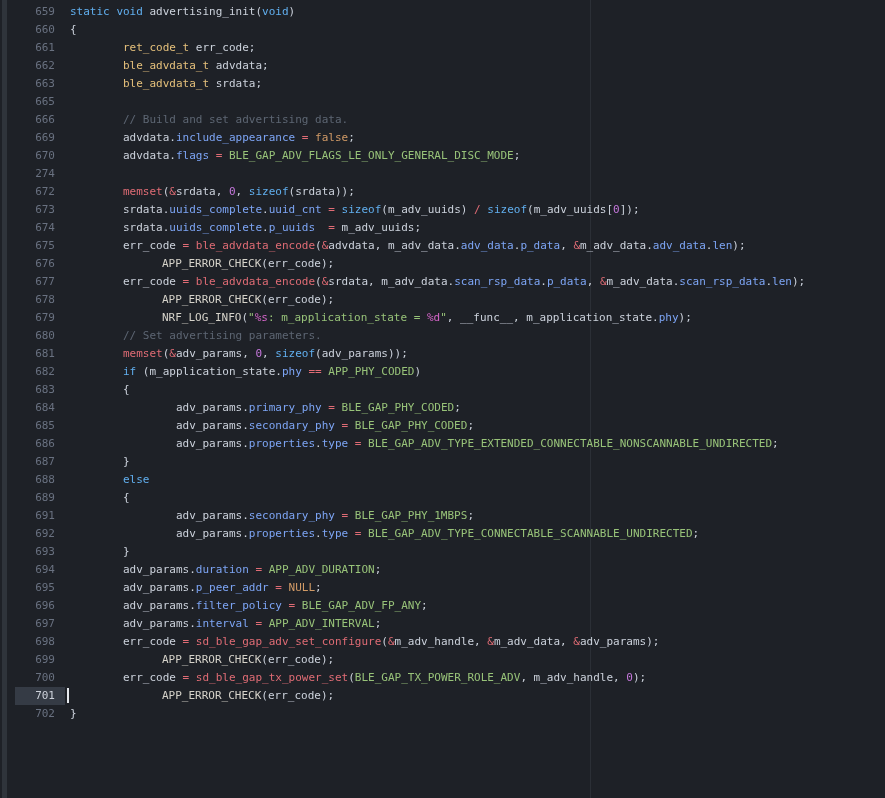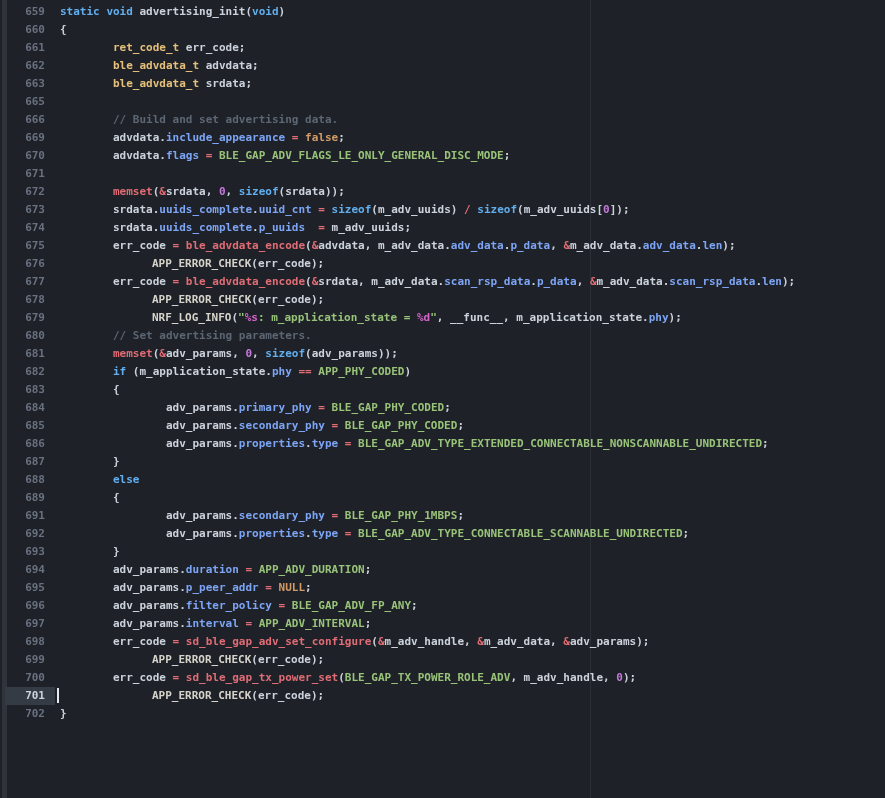--- a/index.html
+++ b/index.html
@@ -27,21 +27,21 @@
   }
   #ruler {
     position: absolute;
     top: 0; bottom: 0;
     left: calc(60px + 80ch);
     width: 1px;
     background: var(--ruler, #2b2f36);
   }
   #code-rows {
     position: absolute;
-    top: 3px; left: 0; right: 0; font-weight: bold;
+    top: 3px; left: 10px; right: 0;
   }
   .row {
     position: relative;
     display: flex;
     height: 18px;
     white-space: pre;
   }
   .gut {
     flex: 0 0 50px;
     margin-left: 5px;
@@ -89,21 +89,21 @@
   <div id="code-rows">
       <div class="row"><span class="gut">659</span><span class="code"><span class="tok-k">static</span><span class="tok-d"> </span><span class="tok-k">void</span><span class="tok-d"> advertising_init(</span><span class="tok-k">void</span><span class="tok-d">)</span></span></div>
       <div class="row"><span class="gut">660</span><span class="code"><span class="tok-d">{</span></span></div>
       <div class="row"><span class="gut">661</span><span class="code"><span class="tok-d">        </span><span class="tok-t">ret_code_t</span><span class="tok-d"> err_code;</span></span></div>
       <div class="row"><span class="gut">662</span><span class="code"><span class="tok-d">        </span><span class="tok-t">ble_advdata_t</span><span class="tok-d"> advdata;</span></span></div>
       <div class="row"><span class="gut">663</span><span class="code"><span class="tok-d">        </span><span class="tok-t">ble_advdata_t</span><span class="tok-d"> srdata;</span></span></div>
       <div class="row"><span class="gut">665</span><span class="code"></span></div>
       <div class="row"><span class="gut">666</span><span class="code"><span class="tok-d">        </span><span class="tok-g">// Build and set advertising data.</span></span></div>
       <div class="row"><span class="gut">669</span><span class="code"><span class="tok-d">        advdata.</span><span class="tok-p">include_appearance</span><span class="tok-d"> </span><span class="tok-o">=</span><span class="tok-d"> </span><span class="tok-l">false</span><span class="tok-d">;</span></span></div>
       <div class="row"><span class="gut">670</span><span class="code"><span class="tok-d">        advdata.</span><span class="tok-p">flags</span><span class="tok-d"> </span><span class="tok-o">=</span><span class="tok-d"> </span><span class="tok-c">BLE_GAP_ADV_FLAGS_LE_ONLY_GENERAL_DISC_MODE</span><span class="tok-d">;</span></span></div>
-      <div class="row"><span class="gut">671</span><span class="code"></span></div>
+      <div class="row"><span class="gut">274</span><span class="code"></span></div>
       <div class="row"><span class="gut">672</span><span class="code"><span class="tok-d">        </span><span class="tok-f">memset</span><span class="tok-d">(</span><span class="tok-o">&amp;</span><span class="tok-d">srdata, </span><span class="tok-n">0</span><span class="tok-d">, </span><span class="tok-k">sizeof</span><span class="tok-d">(srdata));</span></span></div>
       <div class="row"><span class="gut">673</span><span class="code"><span class="tok-d">        srdata.</span><span class="tok-p">uuids_complete</span><span class="tok-d">.</span><span class="tok-p">uuid_cnt</span><span class="tok-d"> </span><span class="tok-o">=</span><span class="tok-d"> </span><span class="tok-k">sizeof</span><span class="tok-d">(m_adv_uuids) </span><span class="tok-o">/</span><span class="tok-d"> </span><span class="tok-k">sizeof</span><span class="tok-d">(m_adv_uuids[</span><span class="tok-n">0</span><span class="tok-d">]);</span></span></div>
       <div class="row"><span class="gut">674</span><span class="code"><span class="tok-d">        srdata.</span><span class="tok-p">uuids_complete</span><span class="tok-d">.</span><span class="tok-p">p_uuids</span><span class="tok-d">  </span><span class="tok-o">=</span><span class="tok-d"> m_adv_uuids;</span></span></div>
       <div class="row"><span class="gut">675</span><span class="code"><span class="tok-d">        err_code </span><span class="tok-o">=</span><span class="tok-d"> </span><span class="tok-f">ble_advdata_encode</span><span class="tok-d">(</span><span class="tok-o">&amp;</span><span class="tok-d">advdata, m_adv_data.</span><span class="tok-p">adv_data</span><span class="tok-d">.</span><span class="tok-p">p_data</span><span class="tok-d">, </span><span class="tok-o">&amp;</span><span class="tok-d">m_adv_data.</span><span class="tok-p">adv_data</span><span class="tok-d">.</span><span class="tok-p">len</span><span class="tok-d">);</span></span></div>
       <div class="row"><span class="gut">676</span><span class="code"><span class="tok-d">        </span><span class="tok-w">APP_ERROR_CHECK</span><span class="tok-d">(err_code);</span></span></div>
       <div class="row"><span class="gut">677</span><span class="code"><span class="tok-d">        err_code </span><span class="tok-o">=</span><span class="tok-d"> </span><span class="tok-f">ble_advdata_encode</span><span class="tok-d">(</span><span class="tok-o">&amp;</span><span class="tok-d">srdata, m_adv_data.</span><span class="tok-p">scan_rsp_data</span><span class="tok-d">.</span><span class="tok-p">p_data</span><span class="tok-d">, </span><span class="tok-o">&amp;</span><span class="tok-d">m_adv_data.</span><span class="tok-p">scan_rsp_data</span><span class="tok-d">.</span><span class="tok-p">len</span><span class="tok-d">);</span></span></div>
       <div class="row"><span class="gut">678</span><span class="code"><span class="tok-d">        </span><span class="tok-w">APP_ERROR_CHECK</span><span class="tok-d">(err_code);</span></span></div>
       <div class="row"><span class="gut">679</span><span class="code"><span class="tok-d">        </span><span class="tok-w">NRF_LOG_INFO</span><span class="tok-d">(</span><span class="tok-s">"</span><span class="tok-m">%s</span><span class="tok-s">: m_application_state = </span><span class="tok-m">%d</span><span class="tok-s">"</span><span class="tok-d">, __func__, m_application_state.</span><span class="tok-p">phy</span><span class="tok-d">);</span></span></div>
       <div class="row"><span class="gut">680</span><span class="code"><span class="tok-d">        </span><span class="tok-g">// Set advertising parameters.</span></span></div>
       <div class="row"><span class="gut">681</span><span class="code"><span class="tok-d">        </span><span class="tok-f">memset</span><span class="tok-d">(</span><span class="tok-o">&amp;</span><span class="tok-d">adv_params, </span><span class="tok-n">0</span><span class="tok-d">, </span><span class="tok-k">sizeof</span><span class="tok-d">(adv_params));</span></span></div>

